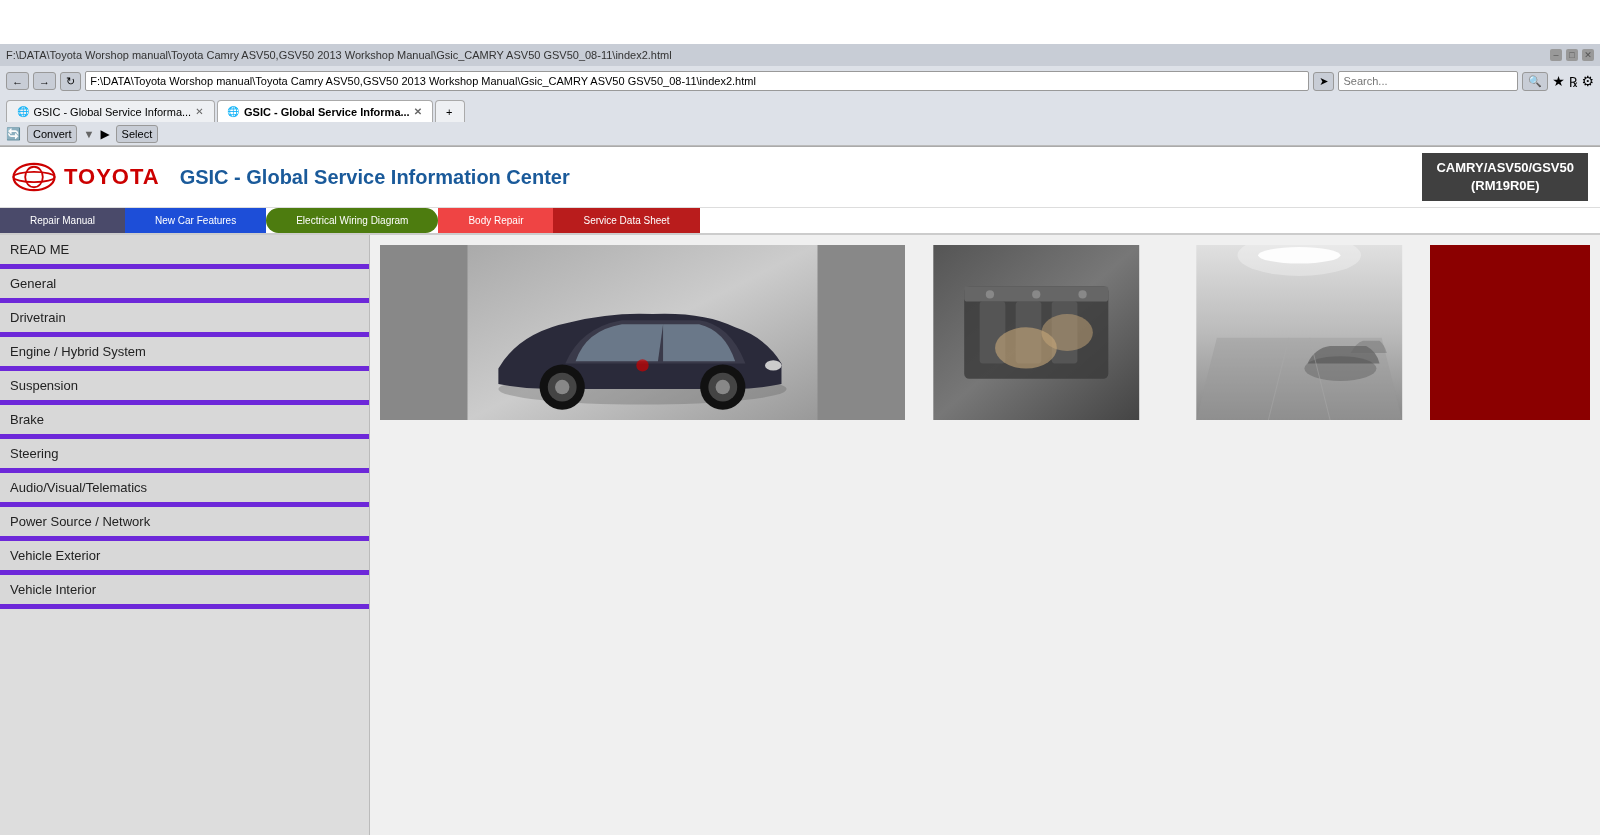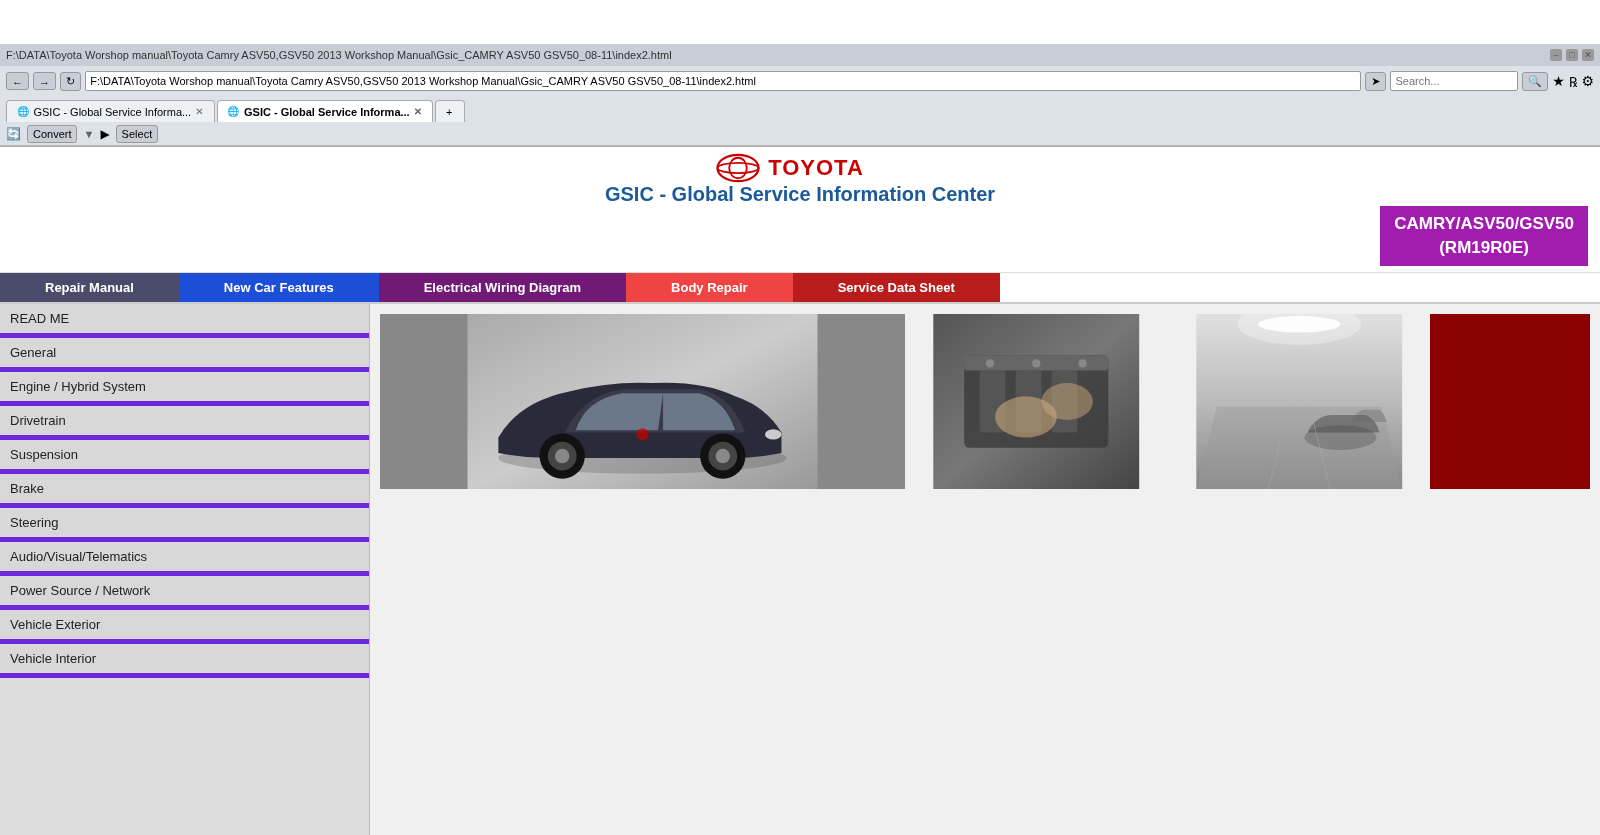--- a/index.html
+++ b/index.html
@@ -47,21 +47,21 @@
     .address-bar {
       flex: 1;
       height: 20px;
       border: 1px solid #999;
       background: #fff;
       padding: 0 4px;
       font-size: 11px;
       border-radius: 2px;
     }
     .search-bar {
-      width: 128px;
+      width: 180px;
       height: 20px;
       border: 1px solid #999;
       background: #fff;
       padding: 0 4px;
       font-size: 11px;
       border-radius: 2px;
     }
     .tabs-bar {
       display: flex;
       align-items: flex-end;
@@ -99,21 +99,20 @@
       font-size: 11px;
     }
 
     
     .page-header {
       display: flex;
       align-items: center;
       padding: 6px 12px;
       background: #fff;
       border-bottom: 1px solid #ddd;
-      flex-direction: column;
     }
     .toyota-logo {
       display: flex;
       align-items: center;
       gap: 8px;
       margin-right: 20px;
     }
     .toyota-oval {
       width: 44px;
       height: 30px;
@@ -124,47 +123,47 @@
       color: #cc0000;
       letter-spacing: 1px;
     }
     .gsic-title {
       font-size: 20px;
       font-weight: bold;
       color: #1a5a9a;
     }
     .car-model-badge {
       margin-left: auto;
-      background: #a21caf;
+      background: #404040;
       color: #fff;
       padding: 6px 14px;
-      font-size: 17px;
+      font-size: 13px;
       font-weight: bold;
       text-align: center;
       line-height: 1.4;
     }
 
     
     .nav-tabs {
       display: flex;
       align-items: center;
       background: #fff;
       border-bottom: 2px solid #ccc;
     }
     .nav-tab {
-      padding: 7px 45px;
-      font-size: 13px;
-      font-weight: bold;
+      padding: 7px 30px;
+      font-size: 10px;
+      font-weight: normal;
       cursor: pointer;
       color: #fff;
       text-align: center;
     }
     .nav-tab.repair { background: #4a4a6a; }
     .nav-tab.new-car { background: #1d4ed8; }
-    .nav-tab.electrical { background: #701a75; }
+    .nav-tab.electrical { background: #4d7c0f; border-radius: 13px; }
     .nav-tab.body-repair { background: #ef4444; }
     .nav-tab.service { background: #b91c1c; }
 
     
     .main-layout {
       display: flex;
       background: #e8e8e8;
       min-height: 680px;
     }
 
@@ -287,22 +286,22 @@
   <div class="nav-tab electrical">Electrical Wiring Diagram</div>
   <div class="nav-tab body-repair">Body Repair</div>
   <div class="nav-tab service">Service Data Sheet</div>
 </div>
 
 <div class="main-layout">
 
   <div class="sidebar">
     <div class="sidebar-item">READ ME</div>
     <div class="sidebar-item">General</div>
+    <div class="sidebar-item">Drivetrain</div>
     <div class="sidebar-item">Engine / Hybrid System</div>
-    <div class="sidebar-item">Drivetrain</div>
     <div class="sidebar-item">Suspension</div>
     <div class="sidebar-item">Brake</div>
     <div class="sidebar-item">Steering</div>
     <div class="sidebar-item">Audio/Visual/Telematics</div>
     <div class="sidebar-item">Power Source / Network</div>
     <div class="sidebar-item">Vehicle Exterior</div>
     <div class="sidebar-item">Vehicle Interior</div>
   </div>
 
   <div class="content-area">

